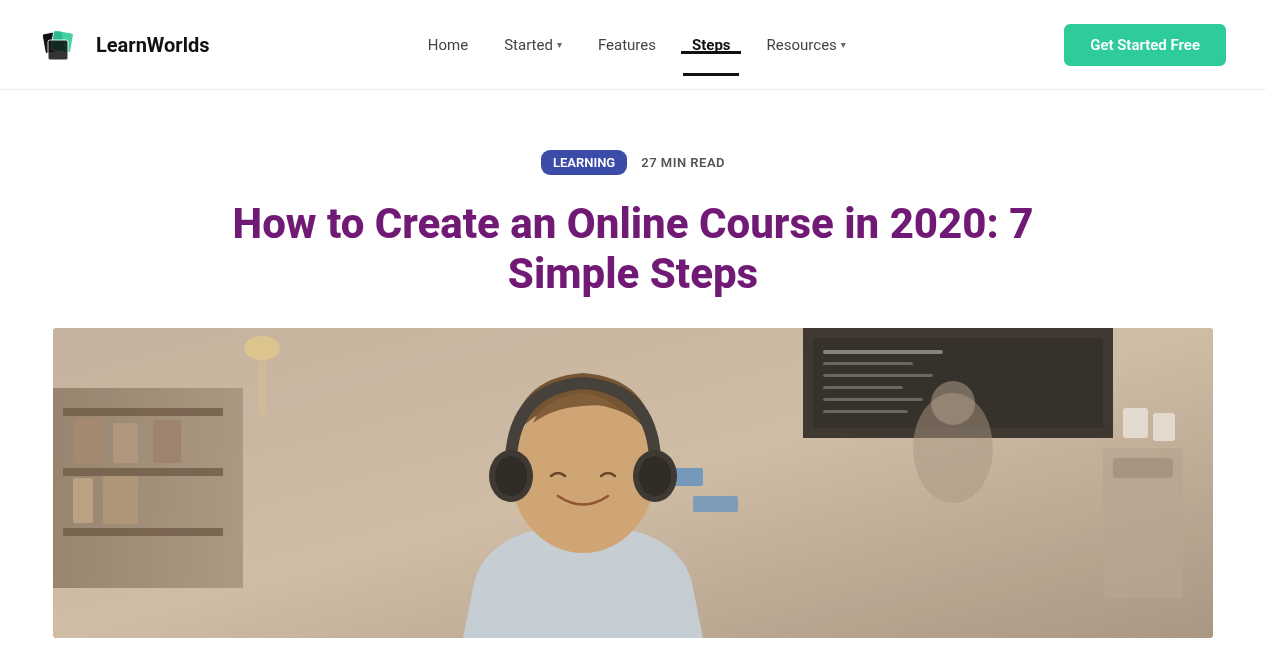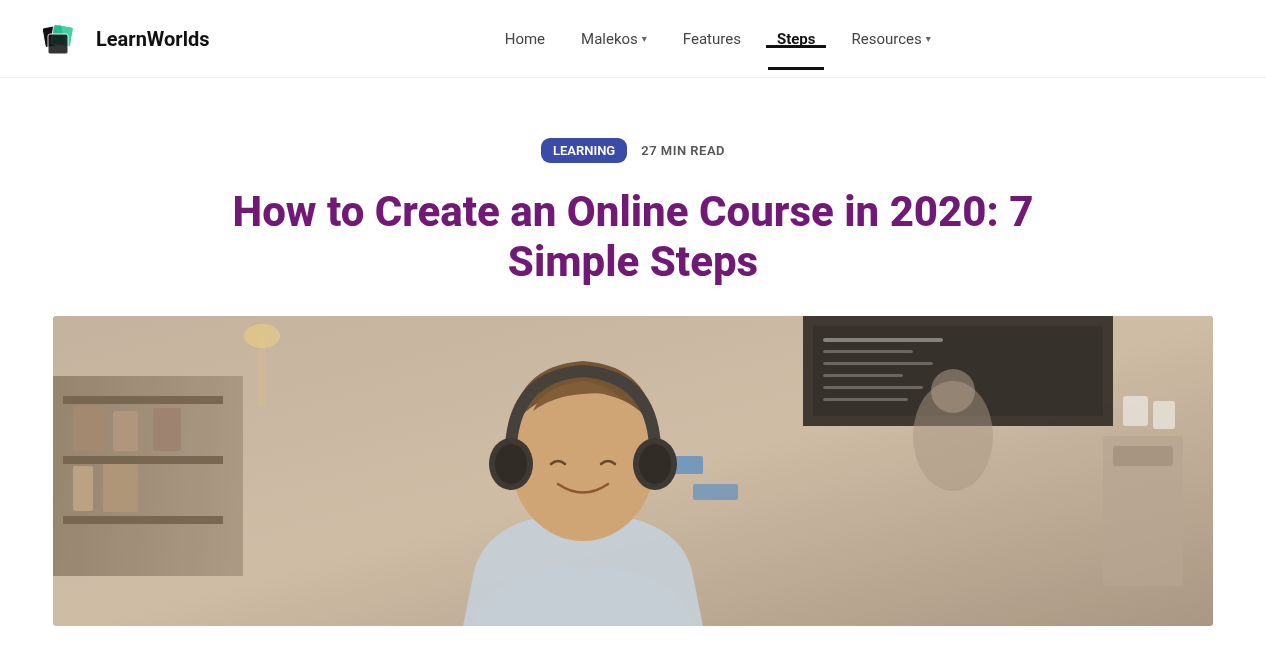--- a/index.html
+++ b/index.html
@@ -16,21 +16,21 @@
       min-height: 658px;
       overflow-x: hidden;
     }
 
     
     nav {
       display: flex;
       align-items: center;
       justify-content: space-between;
       padding: 0 40px;
-      height: 78px;
+      height: 90px;
       border-bottom: 1px solid #eee;
       position: relative;
     }
 
     .nav-logo {
       display: flex;
       align-items: center;
       gap: 10px;
       text-decoration: none;
     }
@@ -268,39 +268,40 @@
       <span>Learn</span><span>Worlds</span>
     </span>
   </a>
 
   <ul class="nav-links">
     <li class="nav-link-wrapper">
       <a href="#">Home</a>
     </li>
     <li class="nav-link-wrapper">
       <a href="#">
-        <span>Malekos</span>
+        <span>Started</span>
         <span class="chevron">▾</span>
       </a>
     </li>
     <li class="nav-link-wrapper">
       <a href="#">Features</a>
     </li>
     <li class="nav-link-wrapper blog-wrapper">
       <a href="#" class="active">Steps</a>
     </li>
     <li class="nav-link-wrapper">
       <a href="#">
         <span>Resources</span>
         <span class="chevron">▾</span>
       </a>
     </li>
   </ul>
 
   <div class="nav-actions">
+    <a href="#" class="btn-started">Get Started Free</a>
   </div>
 </nav>
 
 <main class="main-content">
 
   <div class="article-meta">
     <span class="tag-learning">Learning</span>
     <span class="read-time">27 MIN READ</span>
   </div>
 

